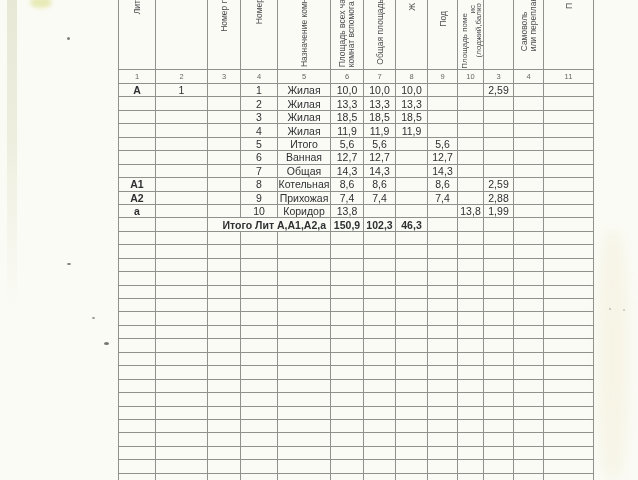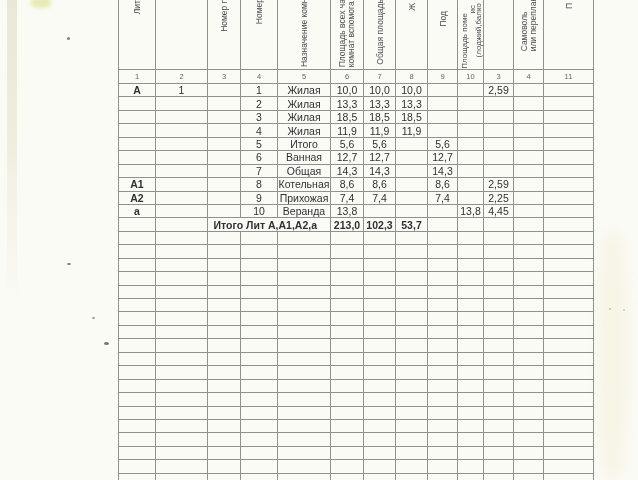--- a/index.html
+++ b/index.html
@@ -33,21 +33,21 @@
   .hc,.nc,.c{border-right:1px solid var(--line);border-bottom:1px solid var(--line);
     flex:0 0 auto;position:relative;overflow:hidden}
   .hc{height:70px}
   .nc{height:14px;display:flex;align-items:center;justify-content:center;
     font-size:7.5px;color:#64665f}
   .c{height:13.45px;display:flex;align-items:center;justify-content:center;
     font-size:10.5px;line-height:12px;color:var(--txt);white-space:nowrap}
   .w1{width:37px}.w2{width:52px}.w3{width:33px}.w4{width:37px}.w5{width:53px}
   .w6{width:33px}.w7{width:32px}.w8{width:32px}.w9{width:30px}.w10{width:26px}
   .w11{width:30px}.w12{width:30px}.w13{width:50px}
-  .wm{width:123px;justify-content:flex-end;padding-right:13px}
+  .wm{width:123px;justify-content:flex-end;padding-right:4px}
   .b{font-weight:bold}
 
   
   .vh{position:absolute;left:50%;writing-mode:vertical-rl;
     transform:translateX(-50%) rotate(180deg);
     font-size:8.5px;line-height:9px;color:var(--hdrtxt);white-space:nowrap;text-align:left}
   .hcol-1 .vh{bottom:55px}
   .hcol-3 .vh{bottom:37px}
   .hcol-4 .vh{bottom:45px}
   .hcol-5 .vh{bottom:2px}
@@ -279,46 +279,46 @@
           <div class="c w1 b">А2</div>
           <div class="c w2"></div>
           <div class="c w3"></div>
           <div class="c w4">9</div>
           <div class="c w5">Прихожая</div>
           <div class="c w6">7,4</div>
           <div class="c w7">7,4</div>
           <div class="c w8"></div>
           <div class="c w9">7,4</div>
           <div class="c w10"></div>
-          <div class="c w11">2,25</div>
+          <div class="c w11">2,88</div>
           <div class="c w12"></div>
           <div class="c w13"></div>
         </div>
         <div class="row">
           <div class="c w1 b">а</div>
           <div class="c w2"></div>
           <div class="c w3"></div>
           <div class="c w4">10</div>
-          <div class="c w5">Веранда</div>
+          <div class="c w5">Коридор</div>
           <div class="c w6">13,8</div>
           <div class="c w7"></div>
           <div class="c w8"></div>
           <div class="c w9"></div>
           <div class="c w10">13,8</div>
-          <div class="c w11">4,45</div>
+          <div class="c w11">1,99</div>
           <div class="c w12"></div>
           <div class="c w13"></div>
         </div>
         <div class="row">
           <div class="c w1"></div>
           <div class="c w2"></div>
           <div class="c wm b">Итого Лит А,А1,А2,а</div>
-          <div class="c w6 b">213,0</div>
+          <div class="c w6 b">150,9</div>
           <div class="c w7 b">102,3</div>
-          <div class="c w8 b">53,7</div>
+          <div class="c w8 b">46,3</div>
           <div class="c w9"></div>
           <div class="c w10"></div>
           <div class="c w11"></div>
           <div class="c w12"></div>
           <div class="c w13"></div>
         </div>
         <div class="row">
           <div class="c w1"></div>
           <div class="c w2"></div>
           <div class="c w3"></div>

